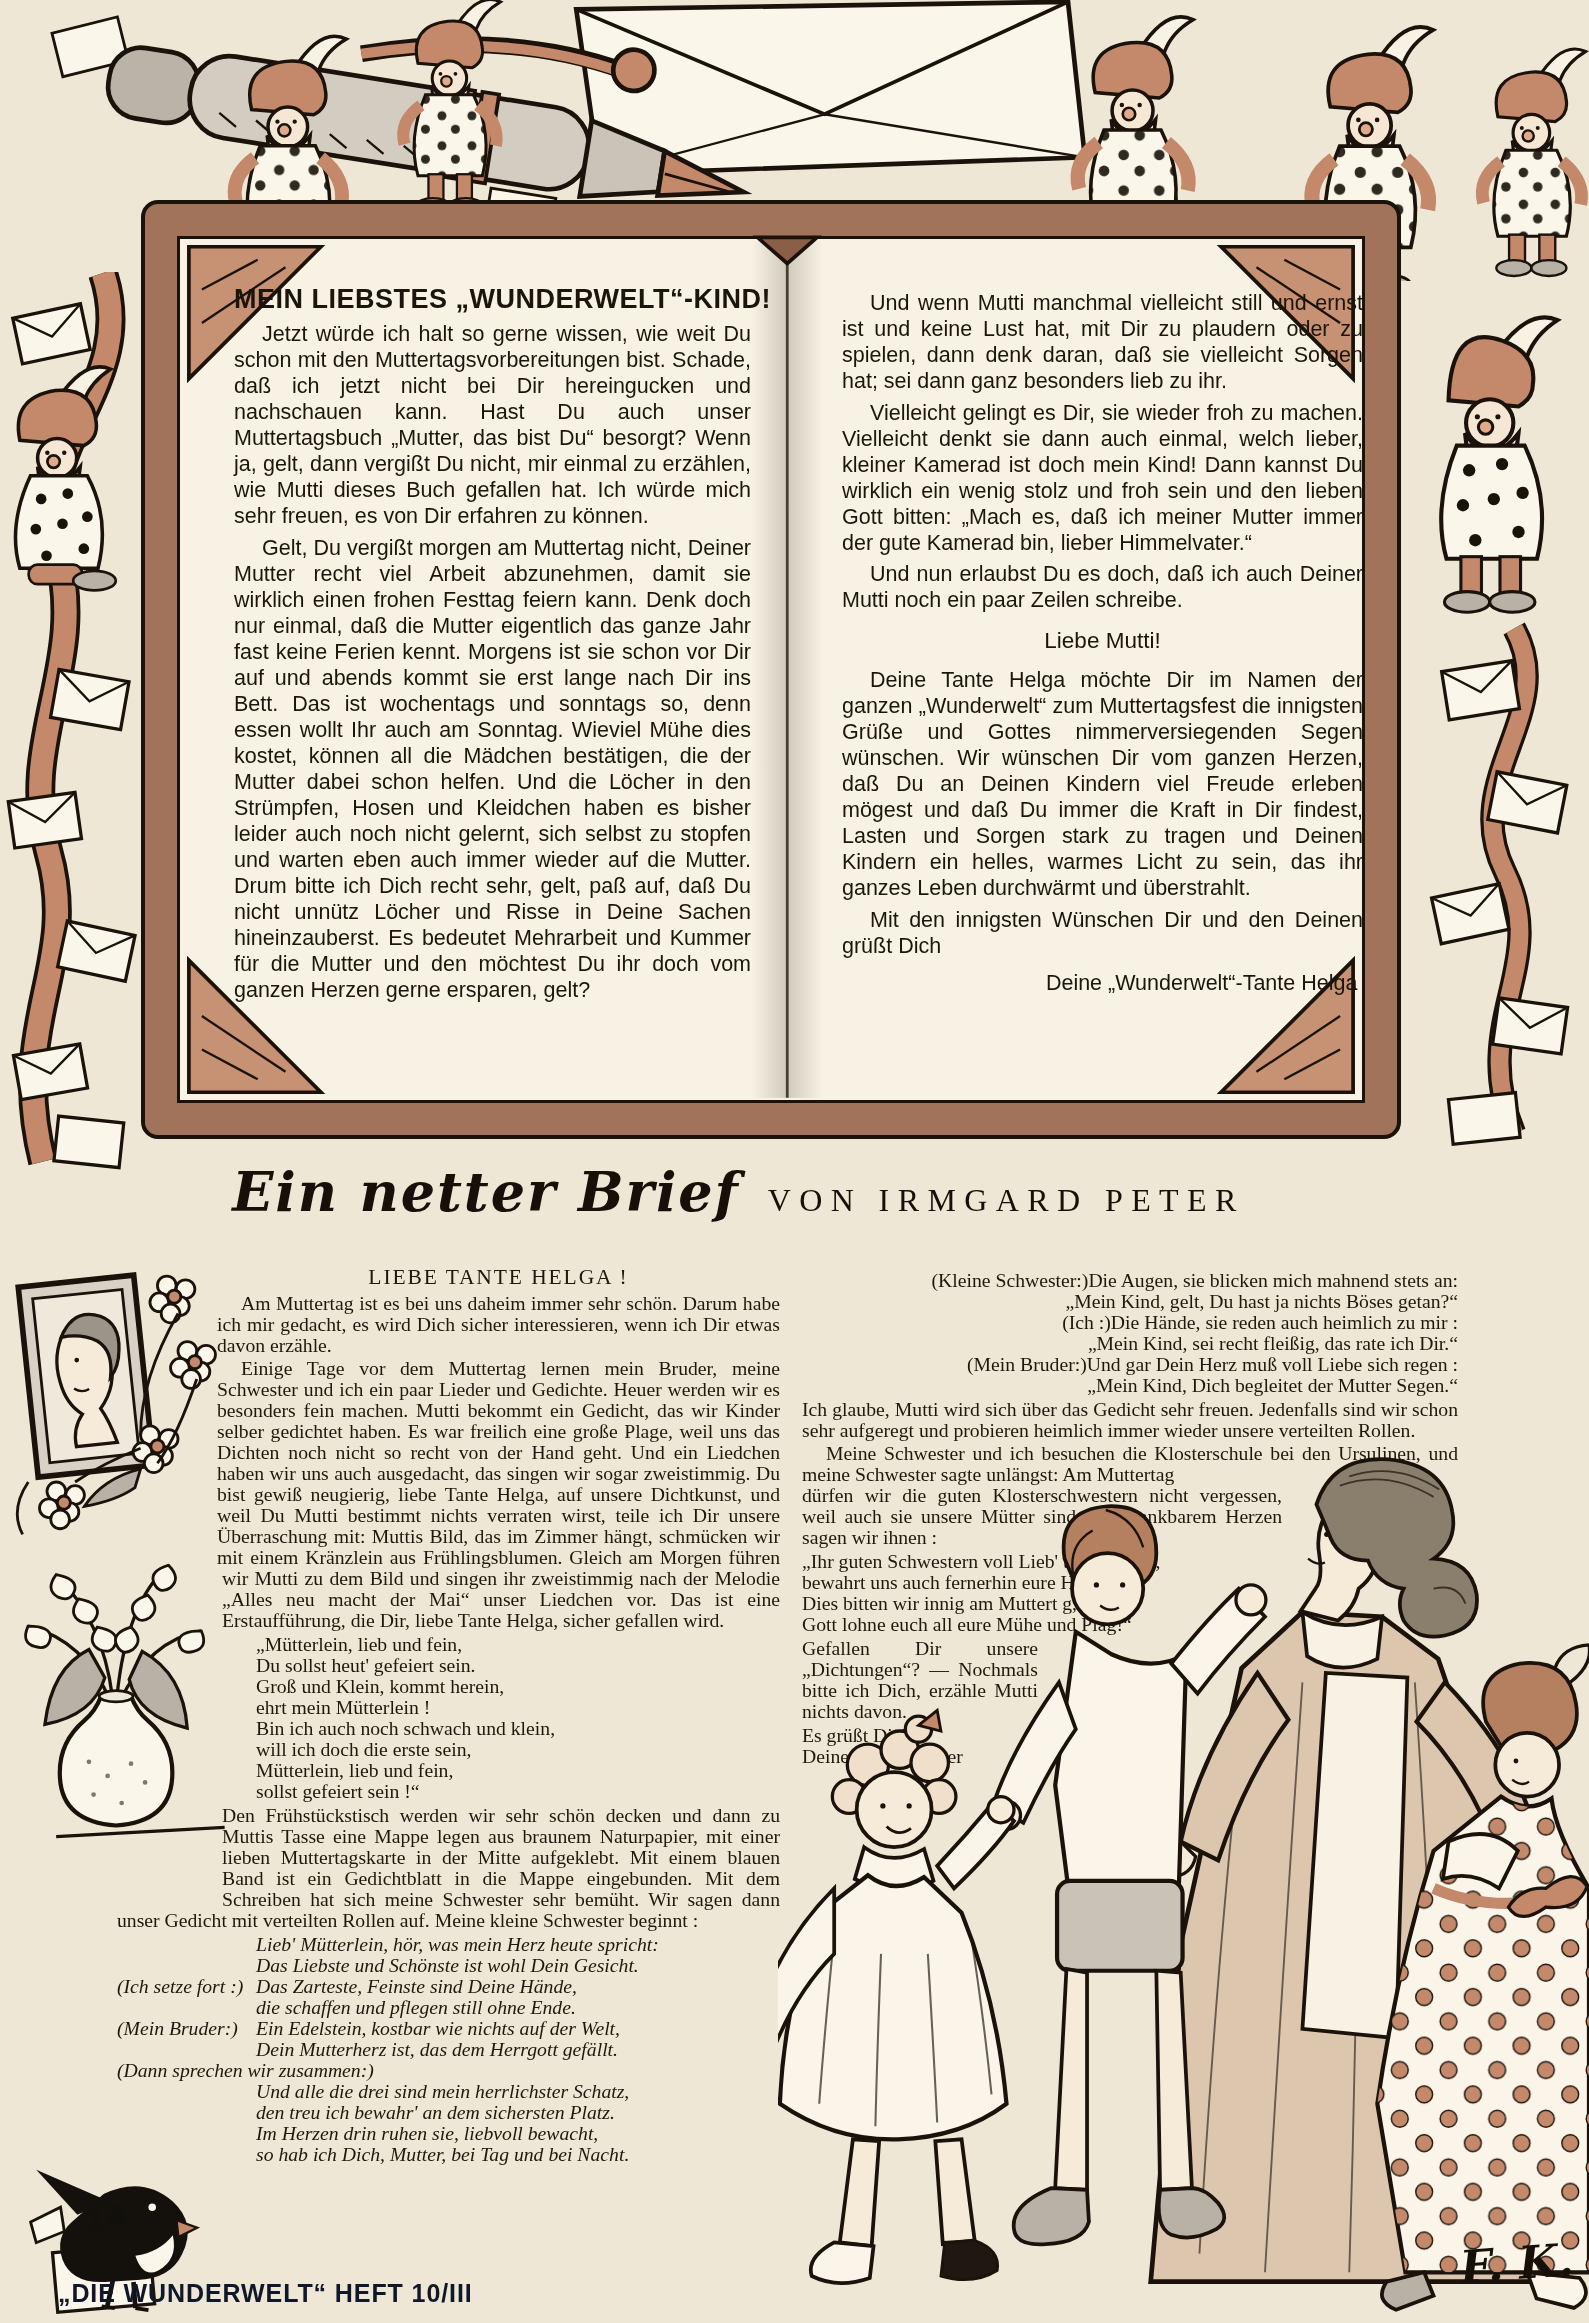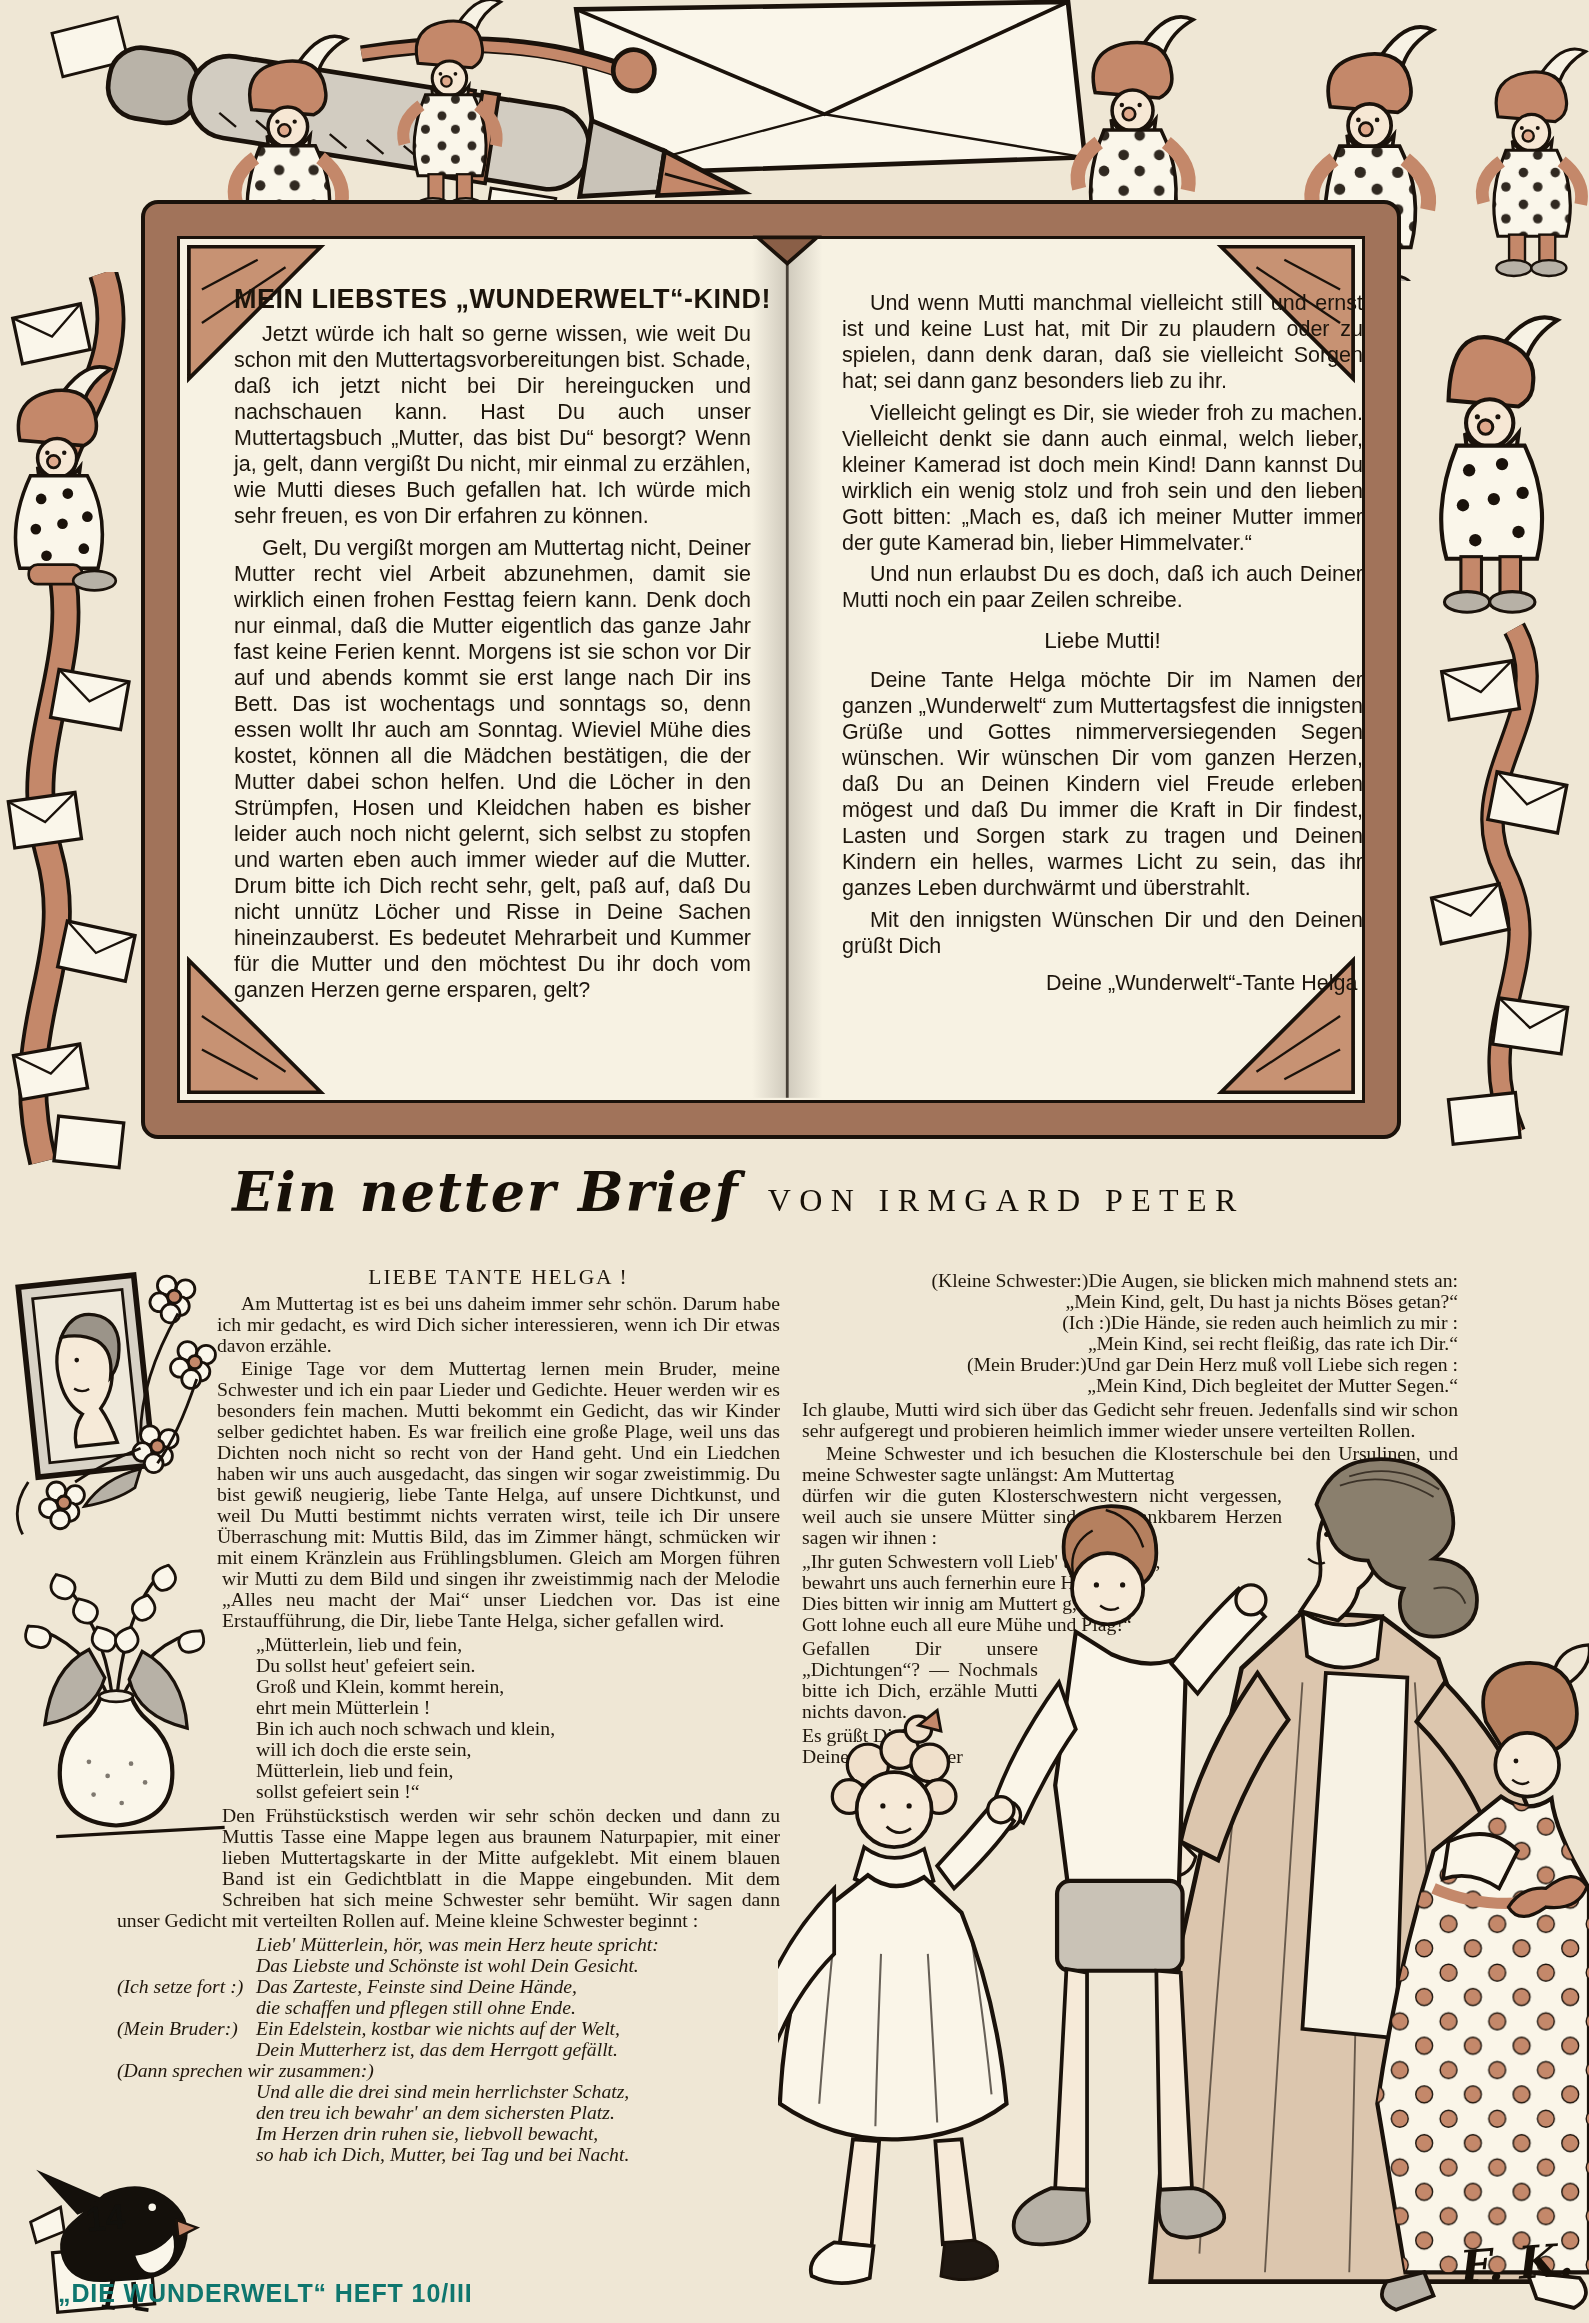--- a/index.html
+++ b/index.html
@@ -44,21 +44,21 @@
   .prow{padding-left:139px;text-indent:-139px;text-align:left;font-style:italic;}
   .prow .lbl{display:inline-block;min-width:139px;text-indent:0;}
   .prowR{padding-left:167px;text-indent:-167px;text-align:right;}
   .prowR .lbl{display:inline-block;min-width:167px;text-indent:0;}
   .prowR.q{padding-left:209px;}
   .prowR.q .lbl{min-width:209px;}
   
   .pagenum{position:absolute;left:86px;top:2198px;font-family:"Liberation Sans",sans-serif;
            font-weight:bold;font-size:35px;transform:rotate(-5deg);color:#12100c;}
   .footer{position:absolute;left:58px;top:2279px;font-family:"Liberation Sans",sans-serif;
-          font-weight:bold;font-size:25px;letter-spacing:0.9px;color:#0f766e;}
+          font-weight:bold;font-size:25px;letter-spacing:0.9px;color:#0f172a;}
   .fk{position:absolute;left:1460px;top:2237px;font-family:"DejaVu Serif",serif;font-style:italic;
       font-weight:bold;font-size:45px;transform:rotate(-4deg);color:#171008;}
 </style>
 </head>
 <body>
 
 <div class="page">
 
   <svg class="art" style="left:0;top:0" width="1589" height="281" viewBox="0 0 1696 300">
     <defs>

